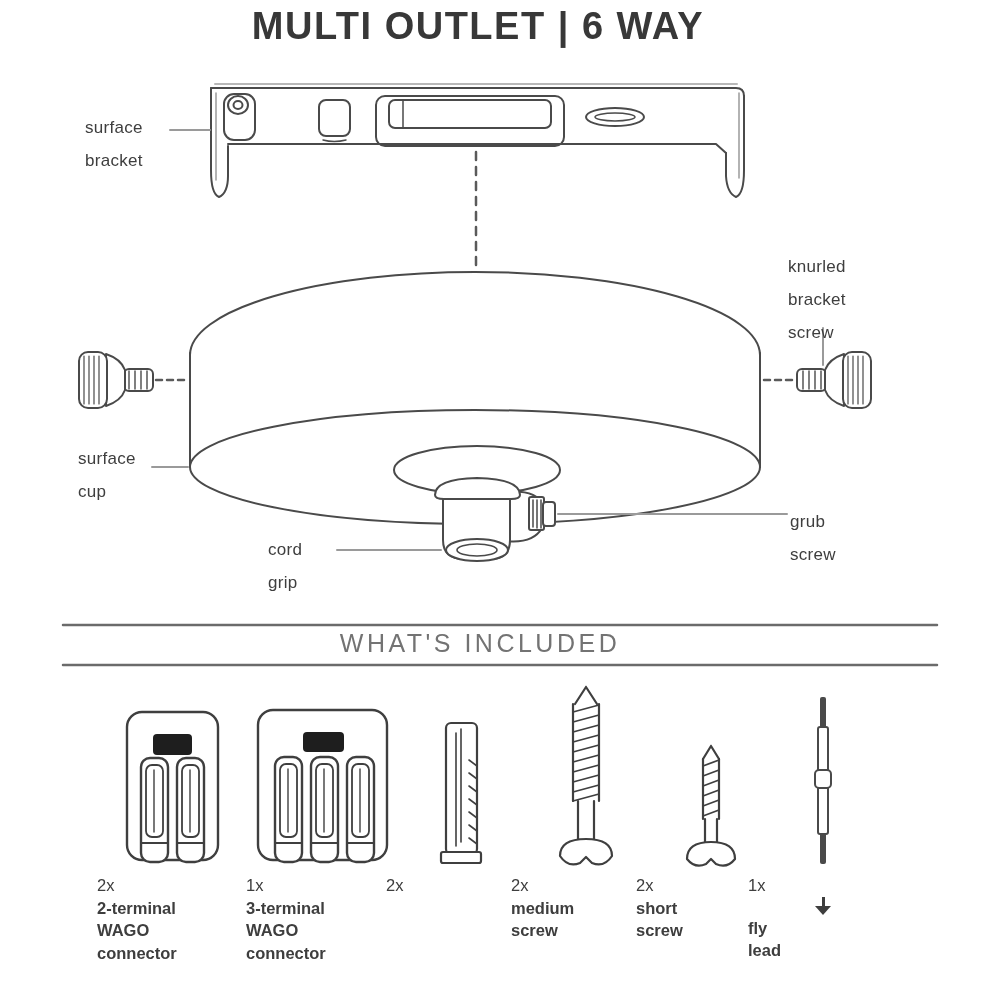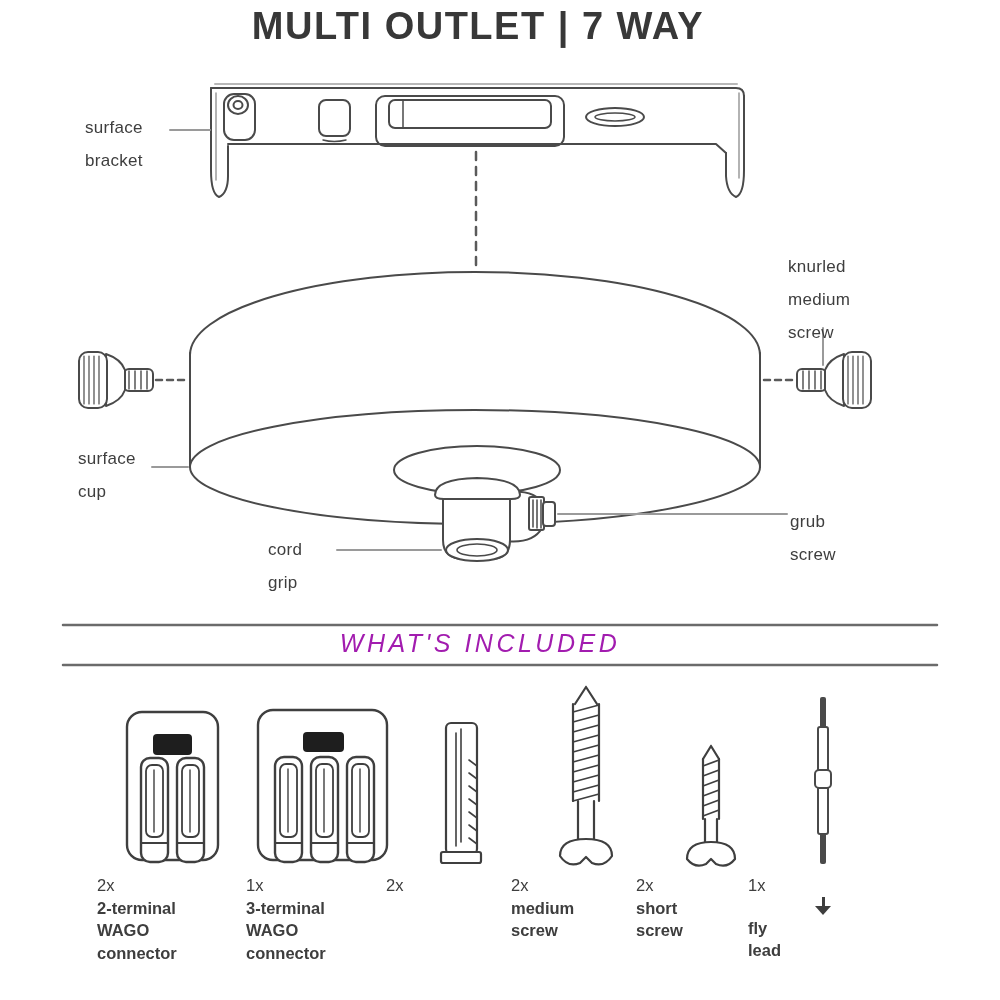--- a/index.html
+++ b/index.html
@@ -4,35 +4,35 @@
 <style>
   html,body{margin:0;padding:0;background:#fff;}
   .canvas{position:relative;width:1000px;height:1000px;background:#ffffff;overflow:hidden;
           font-family:"Liberation Sans", sans-serif;}
   .title{position:absolute;top:5px;left:0;width:956px;text-align:center;
          font-size:38px;font-weight:bold;letter-spacing:1.5px;color:#383838;}
   .art{position:absolute;left:0;top:0;}
   .dlabel{position:absolute;font-size:17px;line-height:33px;color:#3e3e3e;
           white-space:pre-line;letter-spacing:0.3px;}
   .heading{position:absolute;top:629px;left:0;width:960px;text-align:center;
-           font-size:25px;letter-spacing:3.5px;color:#a21caf;font-style:italic;}
+           font-size:25px;letter-spacing:3.5px;color:#737373;}
   .ilabel{position:absolute;top:874px;width:150px;text-align:left;
           font-size:16.5px;line-height:22.5px;color:#3e3e3e;}
   .ilabel .nm{white-space:pre-line;font-weight:bold;}
   .arrow-wrap{height:20px;display:flex;flex-direction:column;align-items:center;justify-content:flex-start;}
   .arrow-stem{width:3px;height:9px;background:#3e3e3e;}
   .arrow-head{width:0;height:0;border-left:8px solid transparent;border-right:8px solid transparent;
               border-top:9px solid #3e3e3e;}
 </style>
 </head>
 <body>
 
 <div class="canvas">
 
-  <div class="title">MULTI OUTLET | 7 WAY</div>
+  <div class="title">MULTI OUTLET | 6 WAY</div>
 
   <svg class="art" width="1000" height="1000" viewBox="0 0 1000 1000" stroke-linecap="round" stroke-linejoin="round">
 
     <g stroke="#4a4a4a" stroke-width="2" fill="none">
       <path d="M215,84 H737" stroke="#b8b8b8"></path>
       <path d="M211,88 H736 Q744,88 744,96"></path>
       <path d="M211,88 V170 Q211,194 219,197 Q228,193 228,176 V146"></path>
       <path d="M216,93 V180" stroke="#9a9a9a" stroke-width="1.5"></path>
       <path d="M228,144 H716 L726,153"></path>
       <path d="M744,96 V170 Q744,194 736,197 Q727,193 726,176 V153"></path>
@@ -162,21 +162,21 @@
       <rect x="820" y="697" width="6" height="31" rx="2" fill="#4a4a4a"></rect>
       <rect x="818" y="727" width="10" height="107" rx="2" fill="#ffffff" stroke="#4a4a4a" stroke-width="2"></rect>
       <rect x="815" y="770" width="16" height="18" rx="4" fill="#ffffff" stroke="#4a4a4a" stroke-width="2"></rect>
       <rect x="820" y="833" width="6" height="31" rx="2" fill="#4a4a4a"></rect>
     </g>
   </svg>
 
   <div class="dlabel" style="left:85px;top:111px">surface
 bracket</div>
   <div class="dlabel" style="left:788px;top:250px">knurled
-medium
+bracket
 screw</div>
   <div class="dlabel" style="left:78px;top:442px">surface
 cup</div>
   <div class="dlabel" style="left:268px;top:533px">cord
 grip</div>
   <div class="dlabel" style="left:790px;top:505px">grub
 screw</div>
 
   <div class="heading">WHAT'S INCLUDED</div>
 

